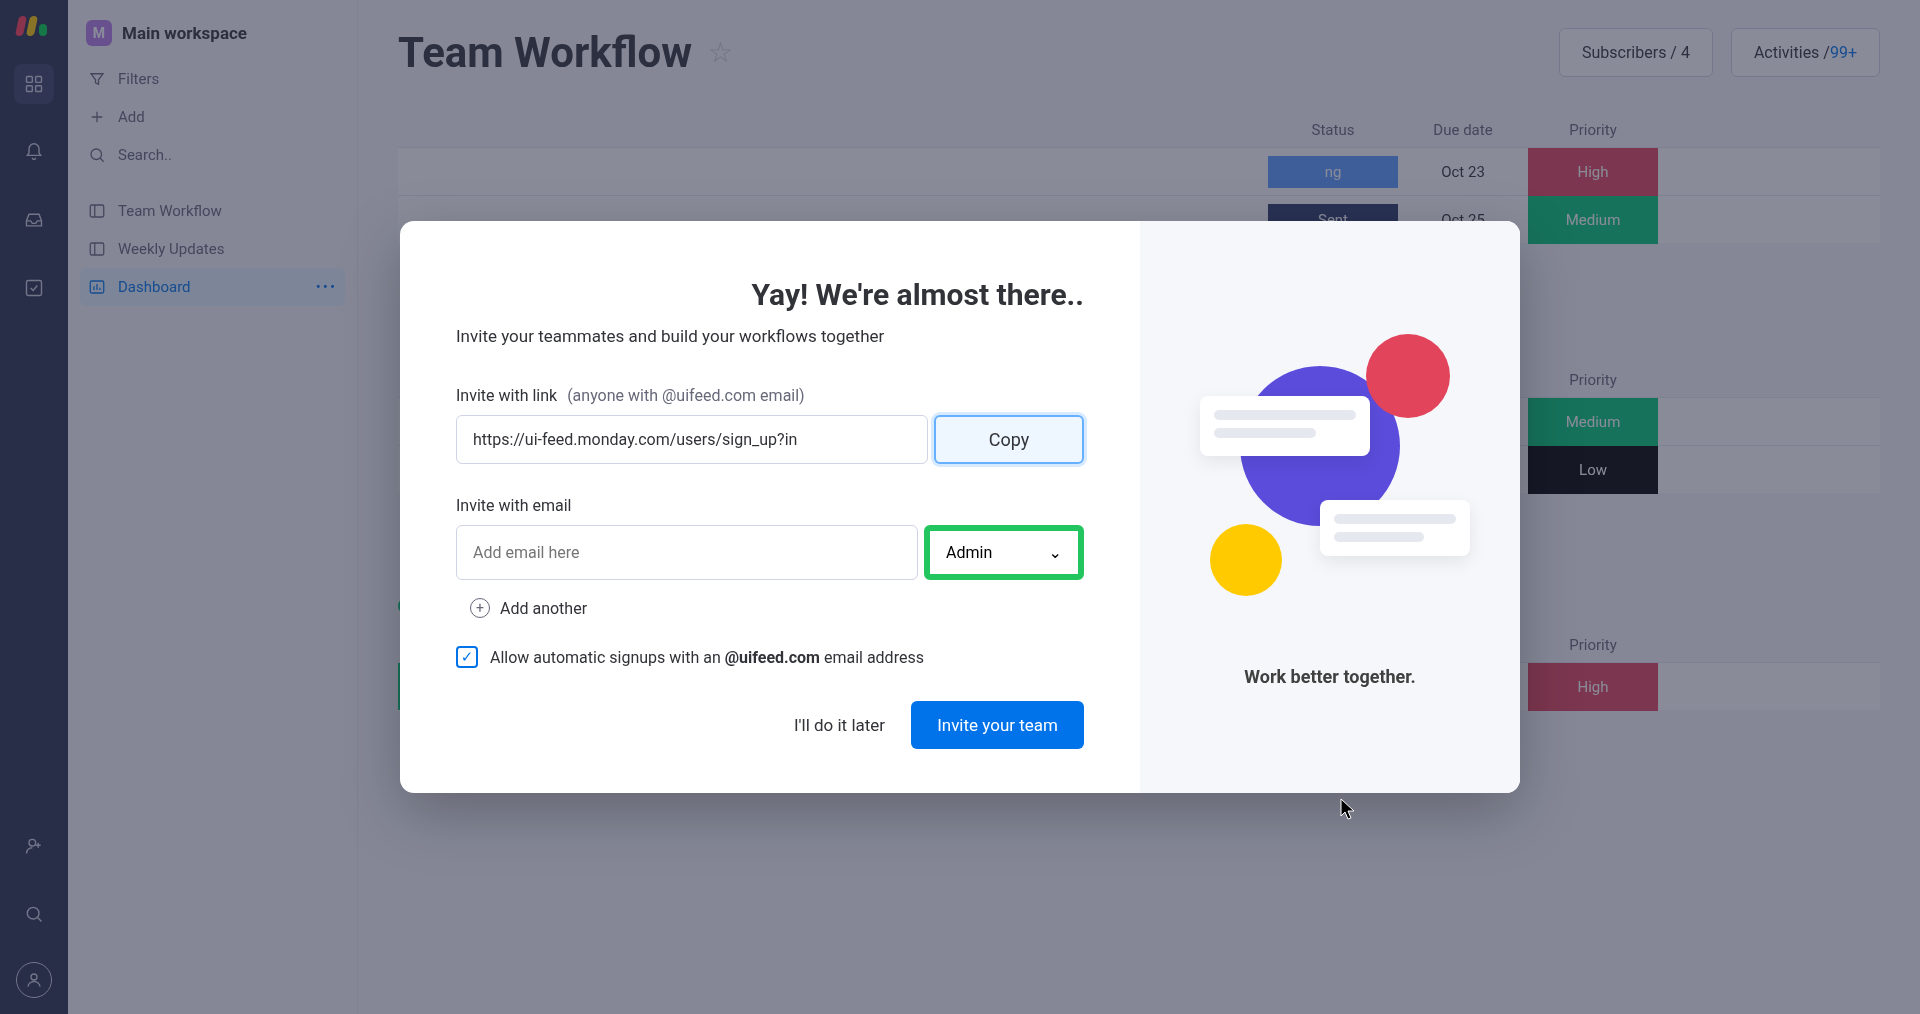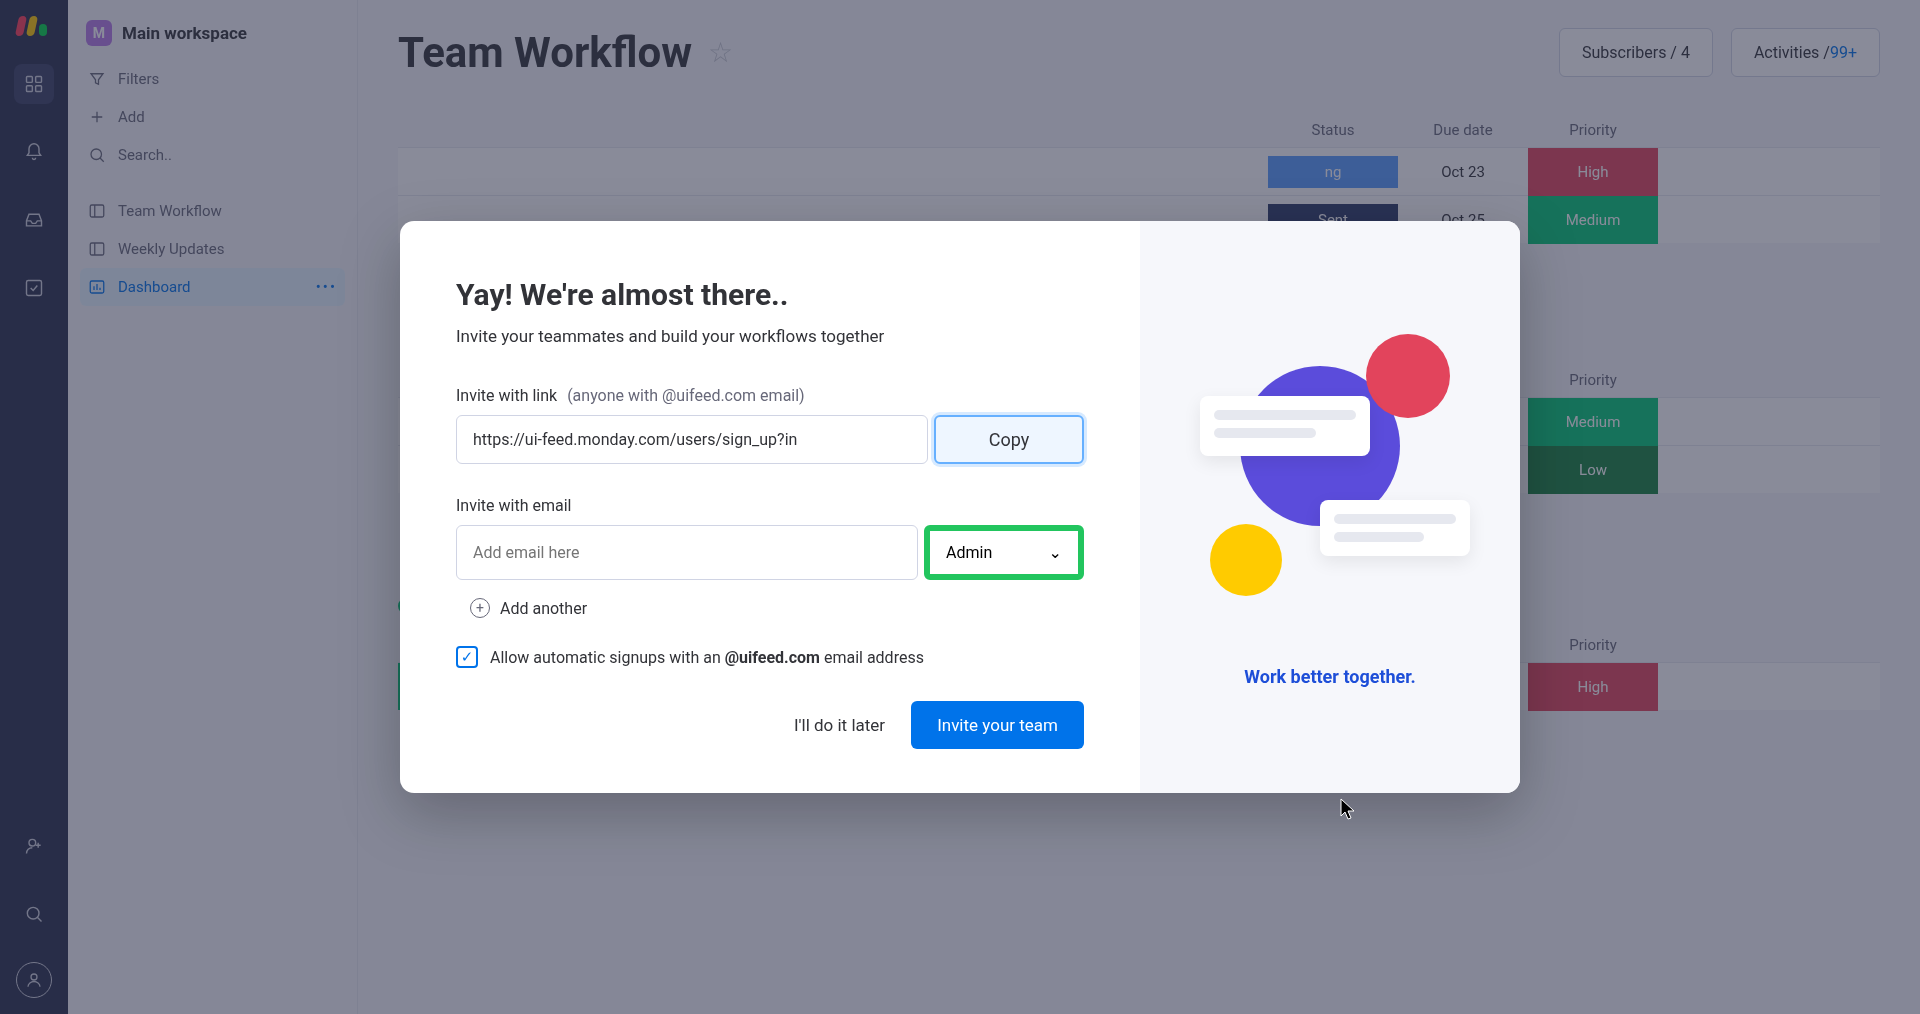--- a/index.html
+++ b/index.html
@@ -50,21 +50,21 @@
 .cell.link { color:#1f76c2; }
 .status { height:32px; display:flex; align-items:center; justify-content:center; color:#fff; font-size:15px; }
 .prio { height:48px; display:flex; align-items:center; justify-content:center; color:#fff; font-size:15px; }
 .left-bar { position:relative; }
 .left-bar::before { content:""; position:absolute; left:0; top:0; bottom:0; width:6px; }
 .owner-dot{width:30px;height:30px;border-radius:50%;background:#c4c4c4;margin:0 auto;}
 
 .overlay { position:fixed; inset:0; background:rgba(40,44,70,.55); display:flex; align-items:center; justify-content:center; }
 .modal { width:1120px; background:#fff; border-radius:14px; display:flex; overflow:hidden; box-shadow:0 20px 60px rgba(0,0,0,.25); }
 .modal-left { flex:1; padding:56px 56px 44px 56px; min-width:0; }
-.modal-title { font-size:30px; font-weight:700; color:#323338; margin-bottom:14px; }
+.modal-title { font-size:30px; font-weight:700; color:#323338; margin-bottom:14px;text-align:right; }
 .modal-sub { font-size:17px; color:#323338; margin-bottom:40px; }
 .label { font-size:16px; color:#323338; margin-bottom:10px; }
 .label .hint { color:#676879; margin-left:6px;}
 .link-row { display:flex; gap:0; margin-bottom:32px; }
 .link-input { flex:1; border:1px solid #d0d4e4; border-radius:6px; padding:14px 16px; font-size:16px; color:#323338; background:#fff; min-width:0; }
 .copy-btn { width:150px; border:2px solid #66b0ff; background:#eef6ff; color:#323338; font-size:18px; border-radius:6px; margin-left:6px; cursor:pointer; box-shadow:0 0 0 3px #d7eaff; }
 .email-row { display:flex; gap:6px; margin-bottom:18px; }
 .email-input { flex:1; border:1px solid #d0d4e4; border-radius:6px; padding:14px 16px; font-size:16px; }
 .role-select { width:160px; border:6px solid #22c55e; border-radius:6px; padding:12px 16px; font-size:16px; display:flex; align-items:center; justify-content:space-between; cursor:pointer; }
 .add-another { display:flex; align-items:center; gap:10px; color:#323338; font-size:16px; margin:10px 0 28px 14px; cursor:pointer; }
@@ -79,21 +79,21 @@
 
 .modal-right { width:380px; background:#f6f7fb; display:flex; flex-direction:column; align-items:center; justify-content:center; padding:30px; }
 .illus { position:relative; width:260px; height:300px; }
 .big-circle{position:absolute;left:40px;top:40px;width:160px;height:160px;border-radius:50%;background:#5b4cdb;}
 .red-circle{position:absolute;right:10px;top:8px;width:84px;height:84px;border-radius:50%;background:#e2445c;}
 .yellow-circle{position:absolute;left:10px;bottom:30px;width:72px;height:72px;border-radius:50%;background:#ffcb00;}
 .card1{position:absolute;left:0;top:70px;width:170px;height:60px;background:#fff;border-radius:8px;box-shadow:0 6px 18px rgba(0,0,0,.08);}
 .card2{position:absolute;right:-10px;bottom:70px;width:150px;height:56px;background:#fff;border-radius:8px;box-shadow:0 6px 18px rgba(0,0,0,.08);}
 .card1::before,.card2::before{content:"";position:absolute;left:14px;top:14px;right:14px;height:10px;background:#e6e8ef;border-radius:5px;}
 .card1::after,.card2::after{content:"";position:absolute;left:14px;top:32px;width:60%;height:10px;background:#e6e8ef;border-radius:5px;}
-.together { margin-top:40px; font-size:18px; font-weight:700; color:#1d4ed8; }
+.together { margin-top:40px; font-size:18px; font-weight:700; color:#404040; }
 
 .cursor { position:fixed; pointer-events:none; }
 </style>
 </head>
 <body>
 
 <div class="app">
 
   <div class="rail">
     <div class="logo">
@@ -269,21 +269,21 @@
         <div class="prio" style="background:#00c875">Medium</div>
       </div>
       <div class="data-row">
         <div class="name"></div>
           <div></div>
           <div></div>
           <div></div>
           <div></div>
         <div class="status" style="background:#9cd326">Out</div>
         <div class="cell">Oct 24</div>
-        <div class="prio" style="background:#15803d">Low</div>
+        <div class="prio" style="background:#000000">Low</div>
       </div>
     </div>
 
     <div class="group" style="margin-top:100px">
       <div class="group-head" style="color:#00c875">
         <span class="caret" style="background:#00c875;color:#fff">▾</span>
         <span>Done</span>
       </div>
       <div class="col-row">
         <div class="first"></div>

